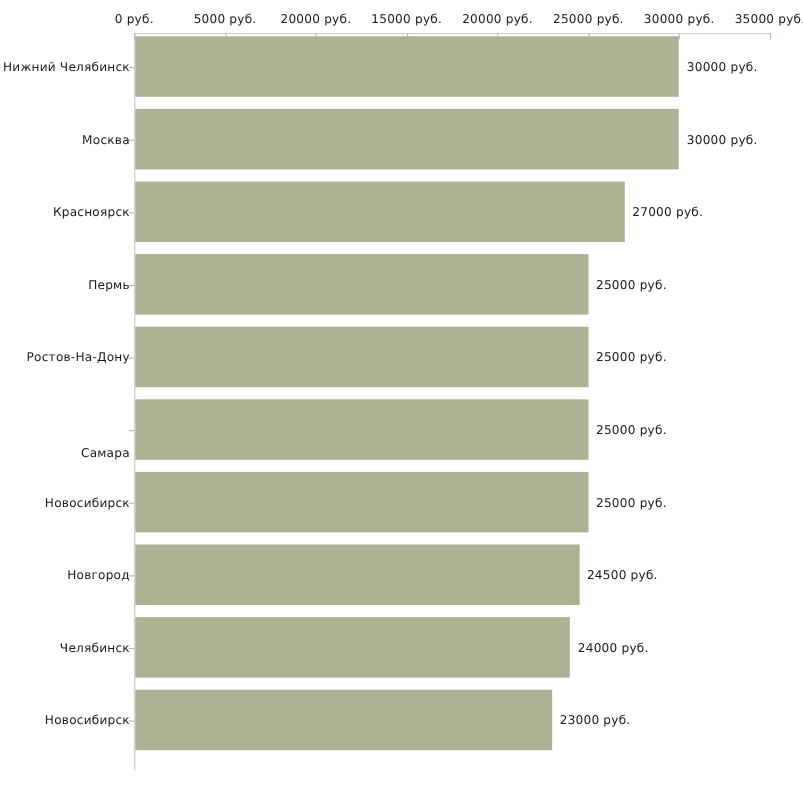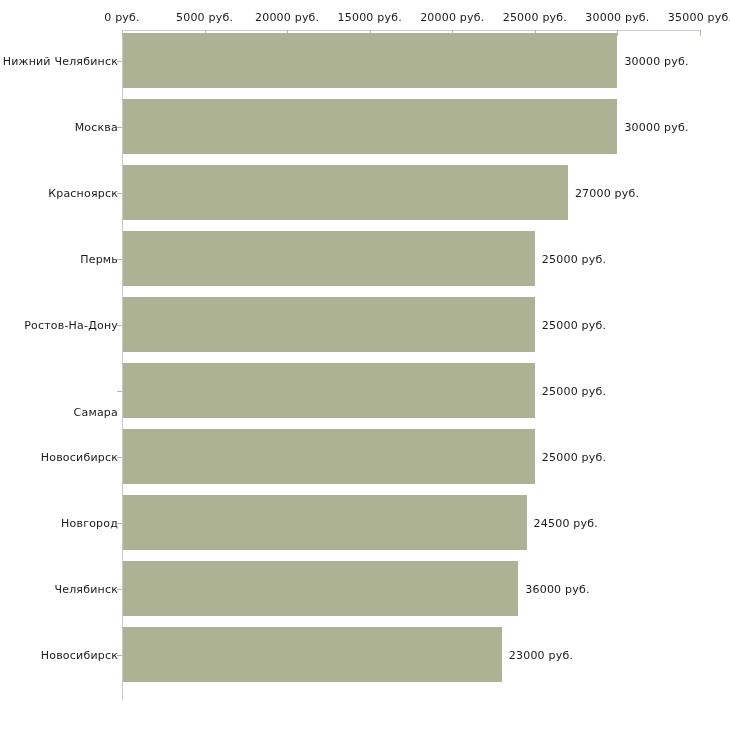--- a/index.html
+++ b/index.html
@@ -145,18 +145,18 @@
       <div class="bar-value" style="top: 258.5px; left: 541.857px;">25000 руб.</div>
       <div class="bar" style="top: 297px; height: 55px; width: 411.857px; background: rgb(174, 178, 148);"></div>
       <div class="bar-value" style="top: 324.5px; left: 541.857px;">25000 руб.</div>
       <div class="bar" style="top: 363px; height: 55px; width: 411.857px; background: rgb(174, 178, 148);"></div>
       <div class="bar-value" style="top: 390.5px; left: 541.857px;">25000 руб.</div>
       <div class="bar" style="top: 429px; height: 55px; width: 411.857px; background: rgb(174, 178, 148);"></div>
       <div class="bar-value" style="top: 456.5px; left: 541.857px;">25000 руб.</div>
       <div class="bar" style="top: 495px; height: 55px; width: 403.6px; background: rgb(174, 178, 148);"></div>
       <div class="bar-value" style="top: 522.5px; left: 533.6px;">24500 руб.</div>
       <div class="bar" style="top: 561px; height: 55px; width: 395.343px; background: rgb(174, 178, 148);"></div>
-      <div class="bar-value" style="top: 588.5px; left: 525.343px;">36000 руб.</div>
+      <div class="bar-value" style="top: 588.5px; left: 525.343px;">24000 руб.</div>
       <div class="bar" style="top: 627px; height: 55px; width: 378.829px; background: rgb(174, 178, 148);"></div>
       <div class="bar-value" style="top: 654.5px; left: 508.829px;">23000 руб.</div>
     </div>
 
 </div>
 
 </body></html>

